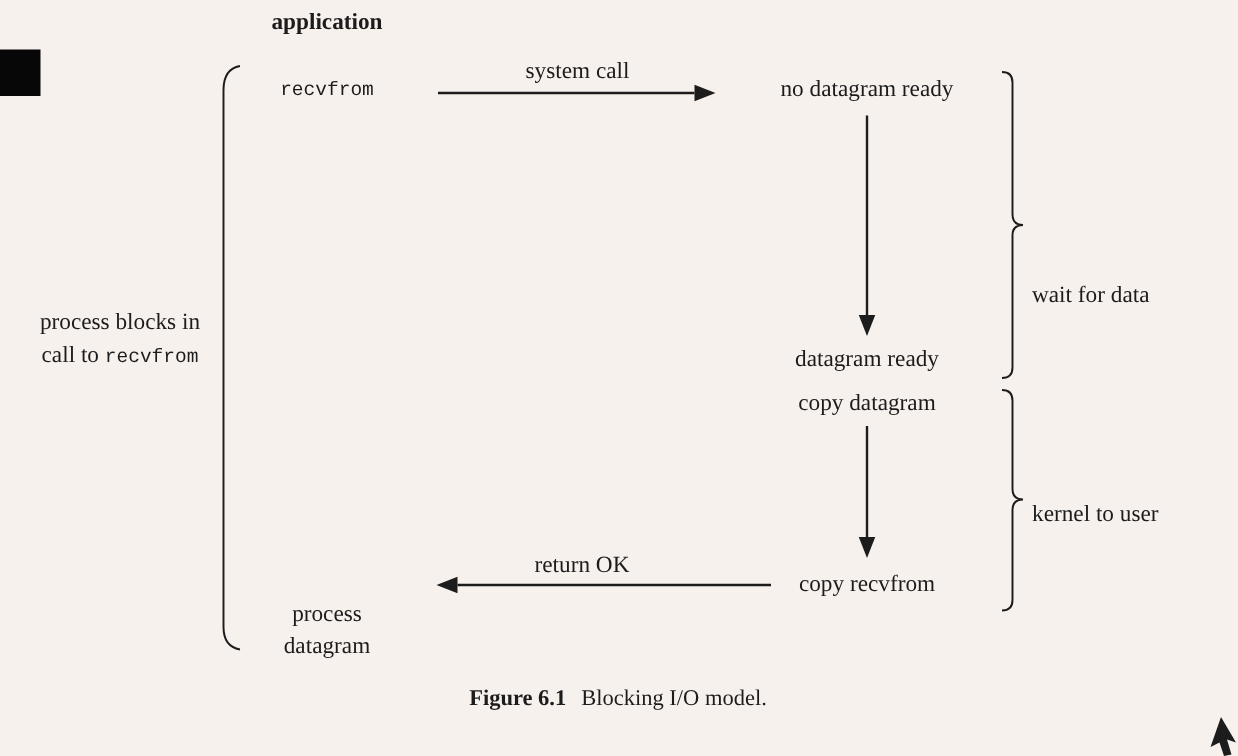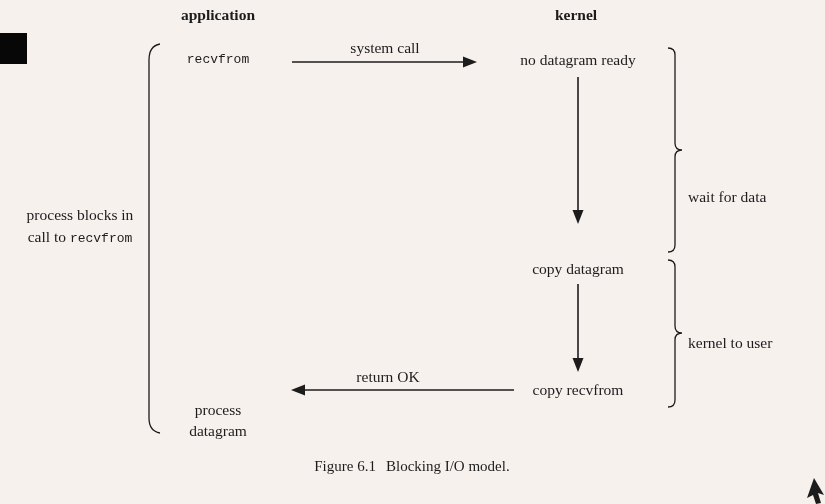--- a/index.html
+++ b/index.html
@@ -13,21 +13,21 @@
   .t { position:absolute; font-size:15.5px; white-space:nowrap; line-height:1.2; }
   .c { text-align:center; }
   .bold { font-weight:bold; }
   .mono { font-family:Liberation Mono, monospace; font-size:13px; }
   .overlay { position:absolute; left:0; top:0; width:825px; height:504px; }
   .overlay line, .overlay path { stroke: var(--ink, #1c1c1c); stroke-width:1.6; fill:none; }
   .overlay path.brace { stroke-width:1.3; }
   .overlay polygon { fill: var(--ink, #1c1c1c); stroke:none; }
   .corner-tl { position:absolute; left:0; top:33px; width:27px; height:31px; background:#070707; }
   .caption-wrap { position:absolute; left:262px; top:458px; width:300px; text-align:center; font-size:15px; }
-  .caption-wrap .lbl { font-weight:normal; margin-right:10px;margin-top:48px; }
+  .caption-wrap .lbl { font-weight:bold; margin-right:10px;margin-top:48px; }
 </style>
 </head>
 <body>
 
 <div class="stage">
 
   <svg class="overlay" viewBox="0 0 825 504">
 
     <path class="brace" d="M 160,44 Q 149,46 149,60 L 149,418 Q 149,431 160,433"></path>
 
@@ -44,27 +44,27 @@
     <polygon points="305,384.5 305,395.5 291,390"></polygon>
 
     <path class="brace" d="M 668,48 Q 675,48 675,55 L 675,143 Q 675,150 682,150 Q 675,150 675,157 L 675,245 Q 675,252 668,252"></path>
 
     <path class="brace" d="M 668,260 Q 675,260 675,267 L 675,326 Q 675,333 682,333 Q 675,333 675,340 L 675,400 Q 675,407 668,407"></path>
 
     <polygon points="814,478 807,498 813,495 816,504 821,503 818,493 824,495"></polygon>
   </svg>
 
   <div class="t c bold" style="left:118px; top:6px; width:200px;">application</div>
-  <div class="t c bold" style="left:476px; top:6px; width:200px;">kernel</div>
 
   <div class="t c mono" style="left:118px; top:52px; width:200px;">recvfrom</div>
   <div class="t c" style="left:118px; top:401px; width:200px;">process</div>
   <div class="t c" style="left:118px; top:422px; width:200px;">datagram</div>
 
   <div class="t c" style="left:478px; top:51px; width:200px;">no datagram ready</div>
+  <div class="t c" style="left:478px; top:231px; width:200px;">datagram ready</div>
   <div class="t c" style="left:478px; top:260px; width:200px;">copy datagram</div>
   <div class="t c" style="left:478px; top:381px; width:200px;">copy recvfrom</div>
 
   <div class="t c" style="left:285px; top:39px; width:200px;">system call</div>
   <div class="t c" style="left:288px; top:368px; width:200px;">return OK</div>
 
   <div class="t c" style="left:0px; top:206px; width:160px;">process blocks in</div>
   <div class="t c" style="left:0px; top:228px; width:160px;">
     <span>call to </span><span class="mono">recvfrom</span>
   </div>

